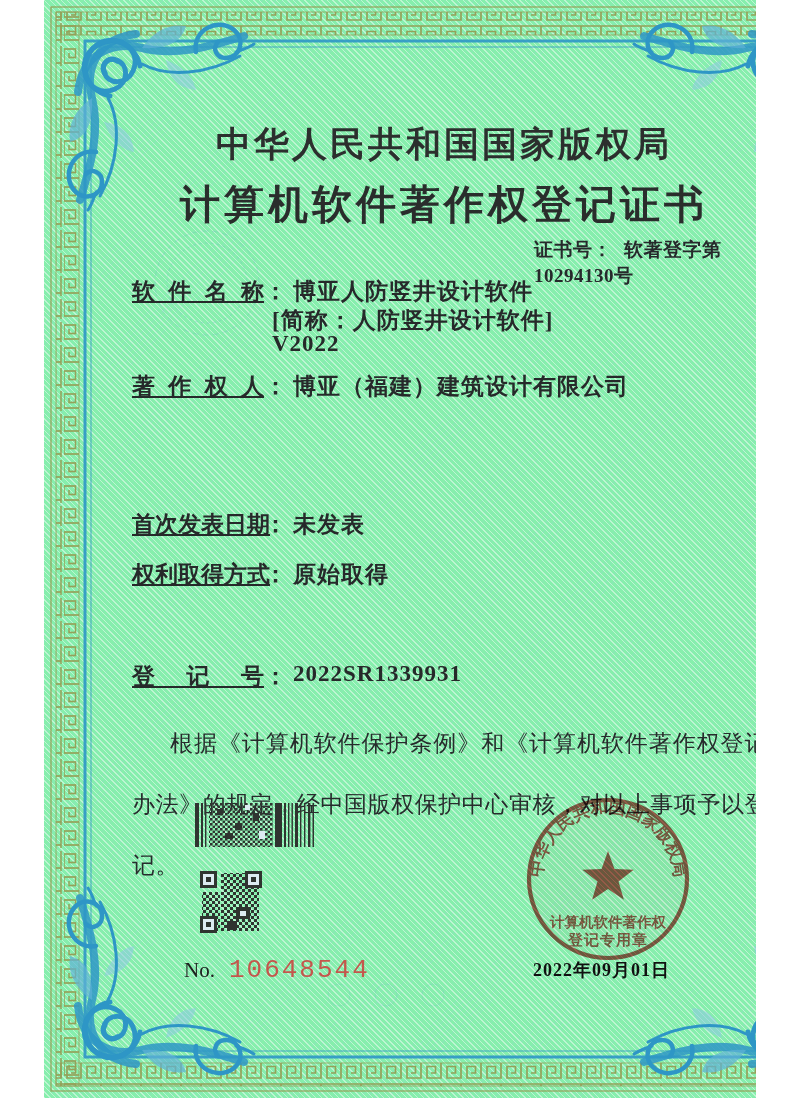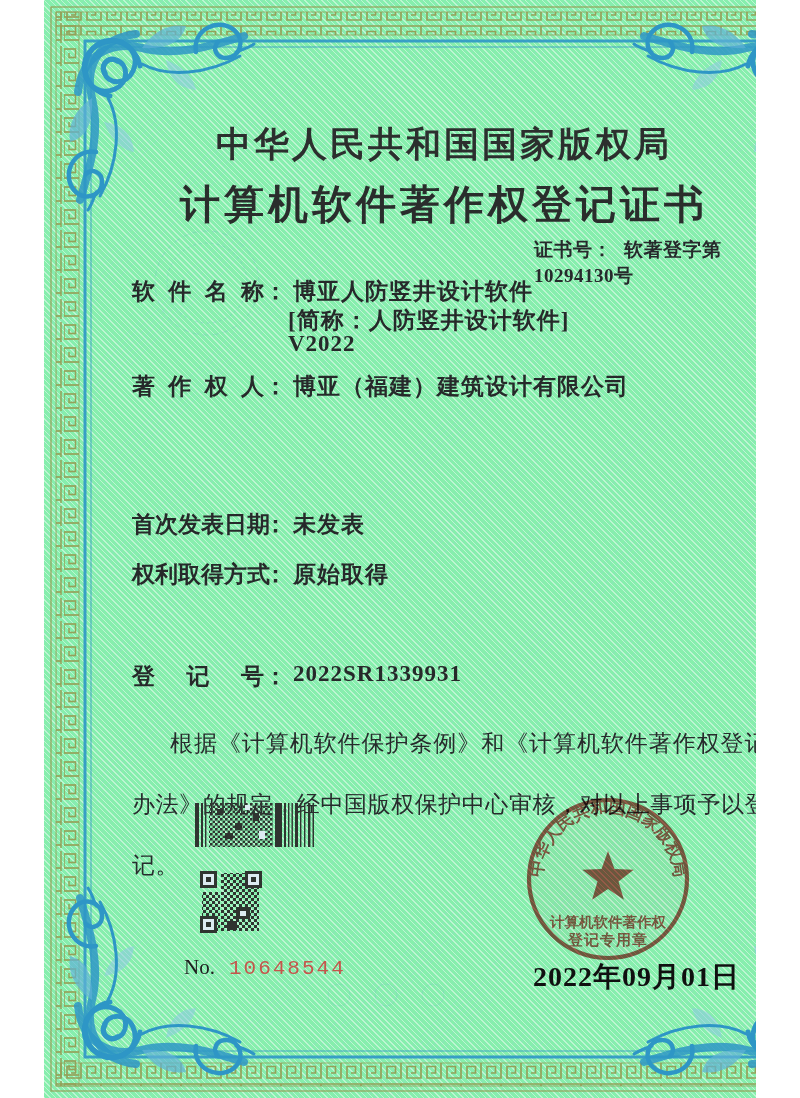--- a/index.html
+++ b/index.html
@@ -19,37 +19,37 @@
   .border-layer{position:absolute;left:0;top:0;width:800px;height:1098px;pointer-events:none;}
 
   .authority{left:0;top:121px;width:800px;text-align:center;
     font-size:35px;font-weight:700;letter-spacing:3px;color:#2c2f2e;}
   .cert-title{left:0;top:177px;width:800px;text-align:center;
     font-size:40px;font-weight:700;letter-spacing:4px;color:#2a2d2c;}
   .cert-no{left:490px;top:237px;font-size:19px;font-weight:700;letter-spacing:.5px;color:#26292b;}
   .cert-no .v{margin-left:12px;}
 
   .frow{left:88px;font-size:23px;font-weight:700;color:#26292a;white-space:nowrap;}
-  .flabel{display:inline-block;width:132px;text-align:justify;text-align-last:justify;vertical-align:top;}
+  .flabel{display:inline-block;width:132px;text-align:justify;text-align-last:justify;vertical-align:top;text-decoration:underline;}
   .fcolon{display:inline-block;vertical-align:top;}
   .fval{display:inline-block;margin-left:6px;vertical-align:top;letter-spacing:1px;}
-  .fextra{left:244px;font-size:23px;font-weight:700;color:#26292a;letter-spacing:1px;white-space:nowrap;}
+  .fextra{left:228px;font-size:23px;font-weight:700;color:#26292a;letter-spacing:1px;white-space:nowrap;}
 
   .body-par{left:88px;top:690px;width:636px;font-size:23px;font-weight:400;
     line-height:61px;text-indent:38px;text-align:justify;color:#272b2c;letter-spacing:.5px;}
 
   .barcode{left:151px;top:803px;}
   .qrcode{left:156px;top:871px;}
 
   .seal{left:479px;top:794px;opacity:.92;mix-blend-mode:multiply;}
 
   .serial-row{left:140px;top:955px;font-size:21px;color:#1e1e1e;white-space:nowrap;}
   .serial-num{font-family:"Liberation Mono","DejaVu Sans Mono",monospace;
-    color:#c4564c;letter-spacing:2px;margin-left:14px;font-size:21px;}
-  .issue-date{left:489px;top:958px;font-size:28px;font-weight:700;letter-spacing:1px;color:#101010;z-index:5;text-align:center;}
+    color:#c4564c;letter-spacing:2px;margin-left:14px;font-size:26px;}
+  .issue-date{left:489px;top:958px;font-size:18px;font-weight:700;letter-spacing:1px;color:#101010;z-index:5;text-align:center;}
 </style>
 </head>
 <body>
 
 <div class="page">
 
   <svg class="border-layer" viewBox="0 0 800 1098" xmlns="http://www.w3.org/2000/svg">
     <defs>
       <pattern id="gk" width="20" height="23" patternUnits="userSpaceOnUse">
         <path d="M0,3 H20 M17,3 V20 H3 V8.5 H11.5 V15 H7" stroke="#94a159" stroke-width="1.7" fill="none"></path>

